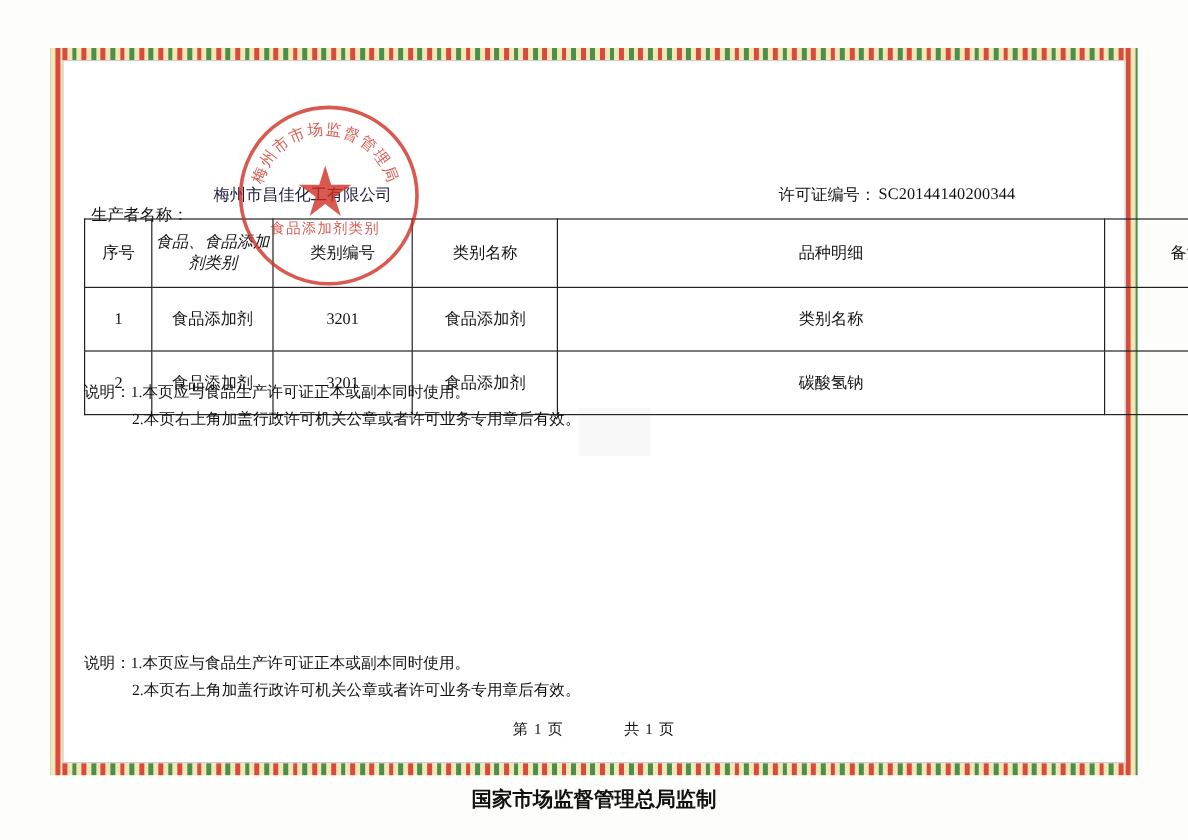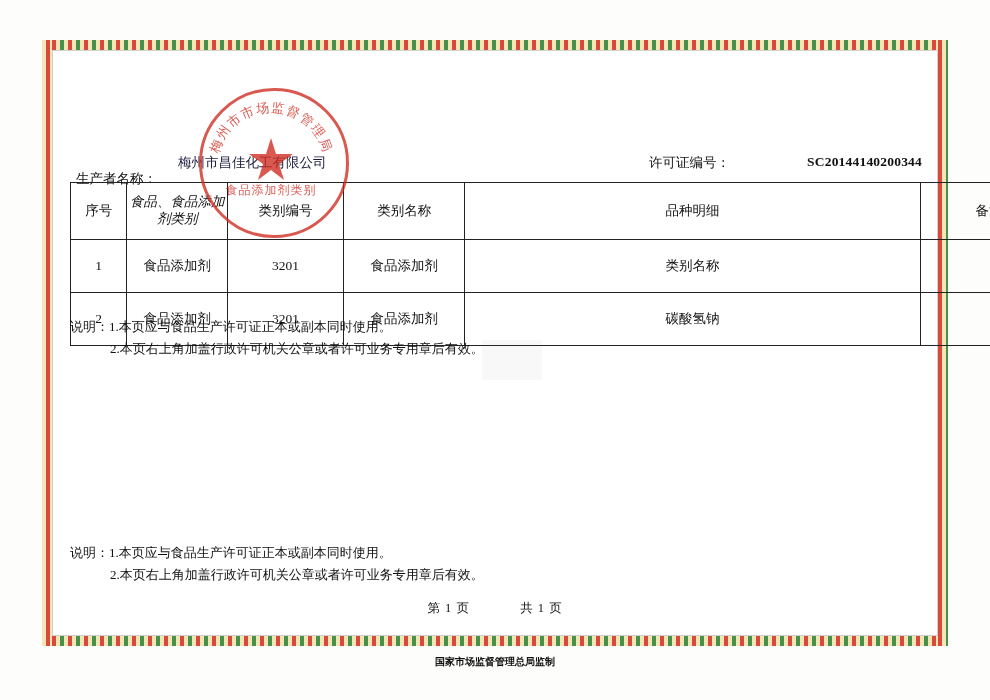--- a/index.html
+++ b/index.html
@@ -96,24 +96,23 @@
   .license-label {
     position: absolute;
     right: 208px;
     top: 0;
   }
   .license-value {
     position: absolute;
     right: 16px;
     top: 0;
     width: 190px;
-    text-align: right;
+    text-align: left;
     letter-spacing: 0.2px;
     font-family: "Liberation Serif", "DejaVu Serif", serif;
-    font-weight: bold;
   }
 
   table.main {
     position: absolute;
     top: 132px;
     left: 18px;
     width: 988px;
     border-collapse: collapse;
     font-size: 13.5px;
   }
@@ -159,21 +158,21 @@
     font-size: 12.5px;
     letter-spacing: 1px;
   }
   .footer-pages .sep { display: inline-block; width: 42px; }
   .footer-org {
     position: absolute;
     top: 655px;
     left: 0;
     width: 990px;
     text-align: center;
-    font-size: 10px;
+    font-size: 17px;
     font-weight: bold;
   }
 
   
   .seal {
     position: absolute;
     left: 145px;
     top: 36px;
     width: 152px;
     height: 152px;

